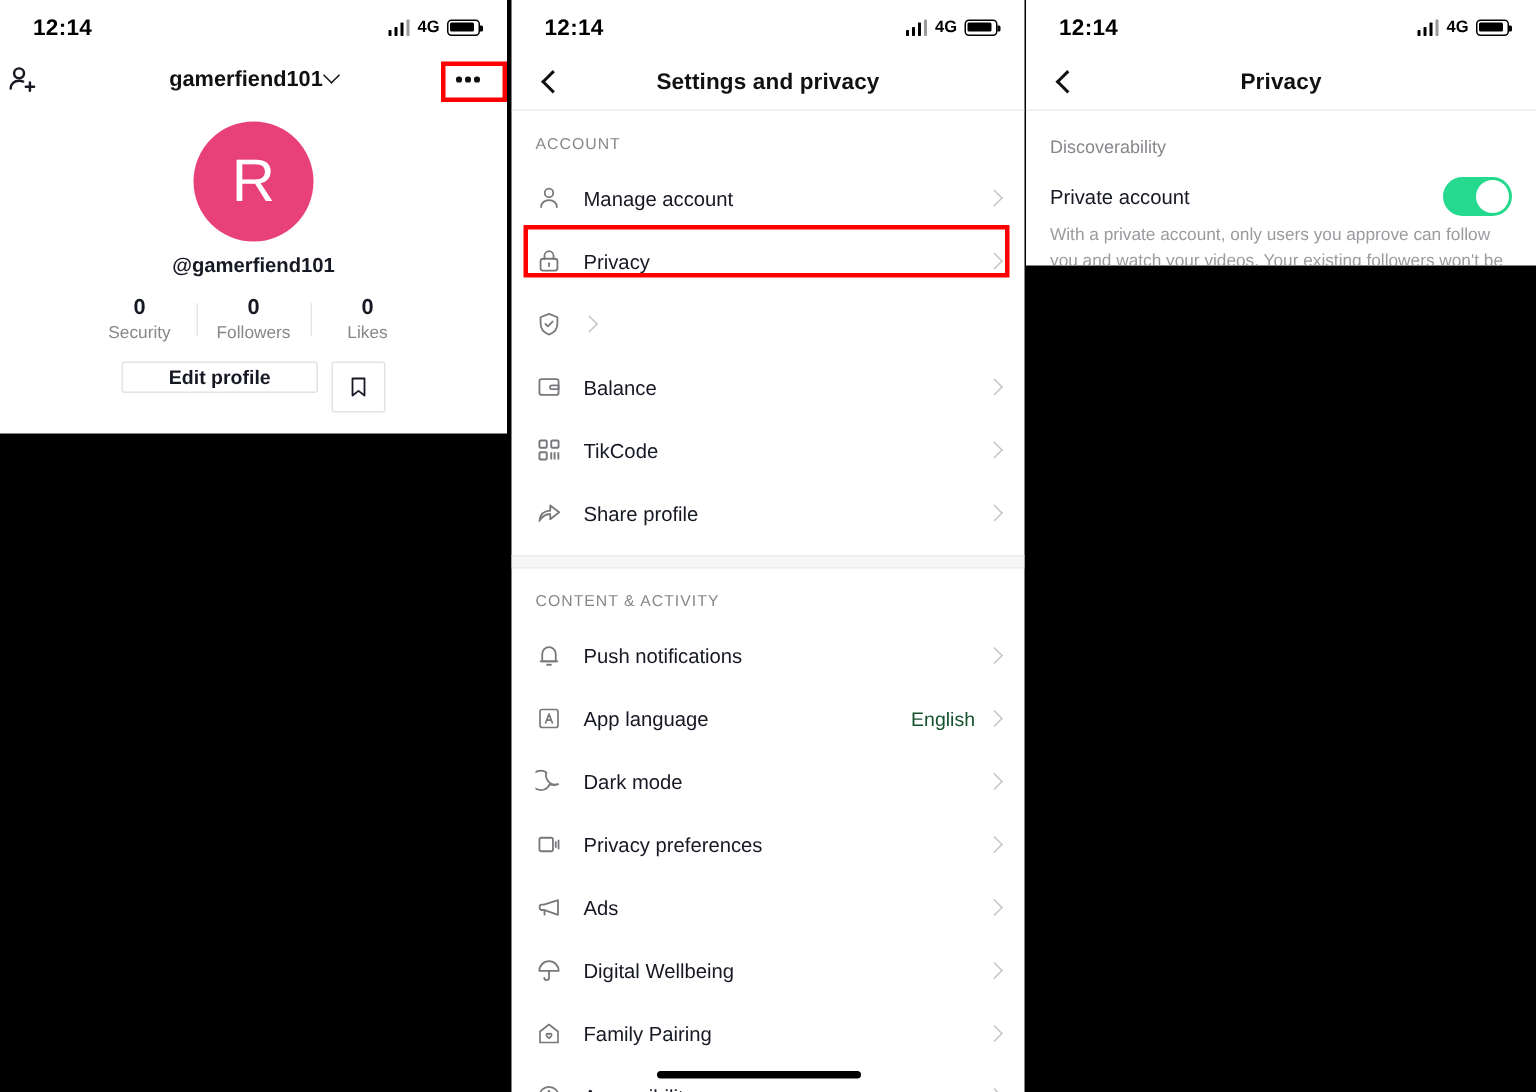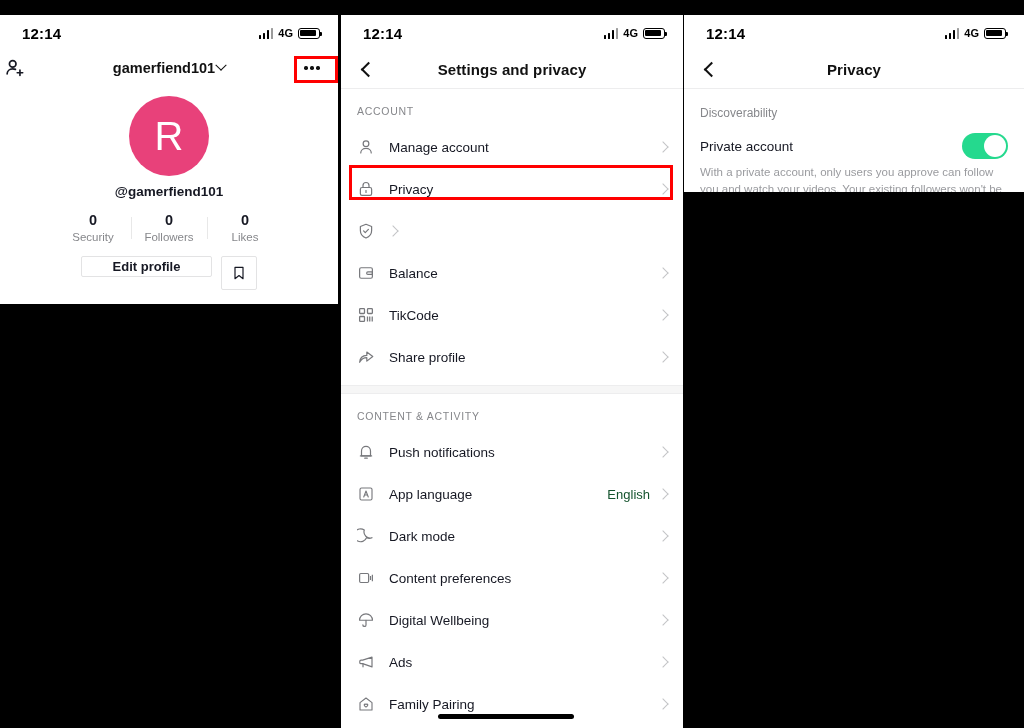--- a/index.html
+++ b/index.html
@@ -1,18 +1,18 @@
 <!DOCTYPE html>
 <html><head>
 <meta charset="utf-8">
 <style>
   html,body{margin:0;padding:0;background:#000;}
   body{width:1024px;height:728px;overflow:hidden;font-family:"Liberation Sans","DejaVu Sans",sans-serif;-webkit-font-smoothing:antialiased;}
   .screens{position:relative;width:1024px;height:728px;background:#000;}
-  .panel{position:absolute;top:15px;background:#fff;overflow:hidden;}
+  .panel{position:absolute;top:0;background:#fff;overflow:hidden;}
   #panel-profile{left:0;width:338px;height:289px;}
   #panel-settings{left:341px;width:342px;height:728px;}
   #panel-privacy{left:684px;width:340px;height:177px;}
 
   
   .statusbar{position:relative;height:36px;display:flex;align-items:center;justify-content:space-between;padding:0 18px 0 22px;box-sizing:border-box;}
   .sb-time{font-size:15px;font-weight:700;color:#000;letter-spacing:.2px;}
   .sb-right{display:flex;align-items:center;gap:5px;}
   .sb-sig{display:flex;align-items:flex-end;gap:1.5px;height:11px;}
   .sb-sig i{display:block;width:2.5px;background:#000;border-radius:.5px;}
@@ -282,43 +282,43 @@
       <span class="chev"></span>
     </div>
 
     <div class="row">
       <span class="row-ico">
         <svg viewBox="0 0 24 24" width="18" height="18" fill="none" stroke="#77787c" stroke-width="1.6" stroke-linejoin="round">
             <rect x="3.5" y="6" width="12" height="12" rx="1.6"></rect>
             <path d="M18 9.2v5.6M20.5 7.8v8.4"></path>
           </svg>
       </span>
-      <span class="row-lbl">Content preferences</span>
+      <span class="row-lbl">Privacy preferences</span>
+      <span class="chev"></span>
+    </div>
+
+    <div class="row">
+      <span class="row-ico">
+        <svg viewBox="0 0 24 24" width="18" height="18" fill="none" stroke="#77787c" stroke-width="1.6" stroke-linecap="round" stroke-linejoin="round">
+            <path d="M20 5.5v13L7.5 14.2H5.4A1.7 1.7 0 013.7 12.5v-1.3c0-.9.8-1.7 1.7-1.7h2.1z"></path>
+            <path d="M8 14.5v3.9"></path>
+          </svg>
+      </span>
+      <span class="row-lbl">Ads</span>
       <span class="chev"></span>
     </div>
 
     <div class="row">
       <span class="row-ico">
         <svg viewBox="0 0 24 24" width="18" height="18" fill="none" stroke="#77787c" stroke-width="1.6" stroke-linecap="round" stroke-linejoin="round">
             <path d="M3.4 12.3a8.6 8.6 0 0117.2 0z"></path>
             <path d="M12 12.3v6.2a2.1 2.1 0 01-4.2 0"></path>
           </svg>
       </span>
       <span class="row-lbl">Digital Wellbeing</span>
-      <span class="chev"></span>
-    </div>
-
-    <div class="row">
-      <span class="row-ico">
-        <svg viewBox="0 0 24 24" width="18" height="18" fill="none" stroke="#77787c" stroke-width="1.6" stroke-linecap="round" stroke-linejoin="round">
-            <path d="M20 5.5v13L7.5 14.2H5.4A1.7 1.7 0 013.7 12.5v-1.3c0-.9.8-1.7 1.7-1.7h2.1z"></path>
-            <path d="M8 14.5v3.9"></path>
-          </svg>
-      </span>
-      <span class="row-lbl">Ads</span>
       <span class="chev"></span>
     </div>
 
     <div class="row">
       <span class="row-ico">
         <svg viewBox="0 0 24 24" width="18" height="18" fill="none" stroke="#77787c" stroke-width="1.5" stroke-linecap="round" stroke-linejoin="round">
             <path d="M4 10.2L12 4l8 6.2V20H4z"></path>
             <path d="M12 16.2c-1.4-1-2.4-1.8-2.4-2.8a1.3 1.3 0 012.4-.7 1.3 1.3 0 012.4.7c0 1-1 1.8-2.4 2.8z"></path>
           </svg>
       </span>

